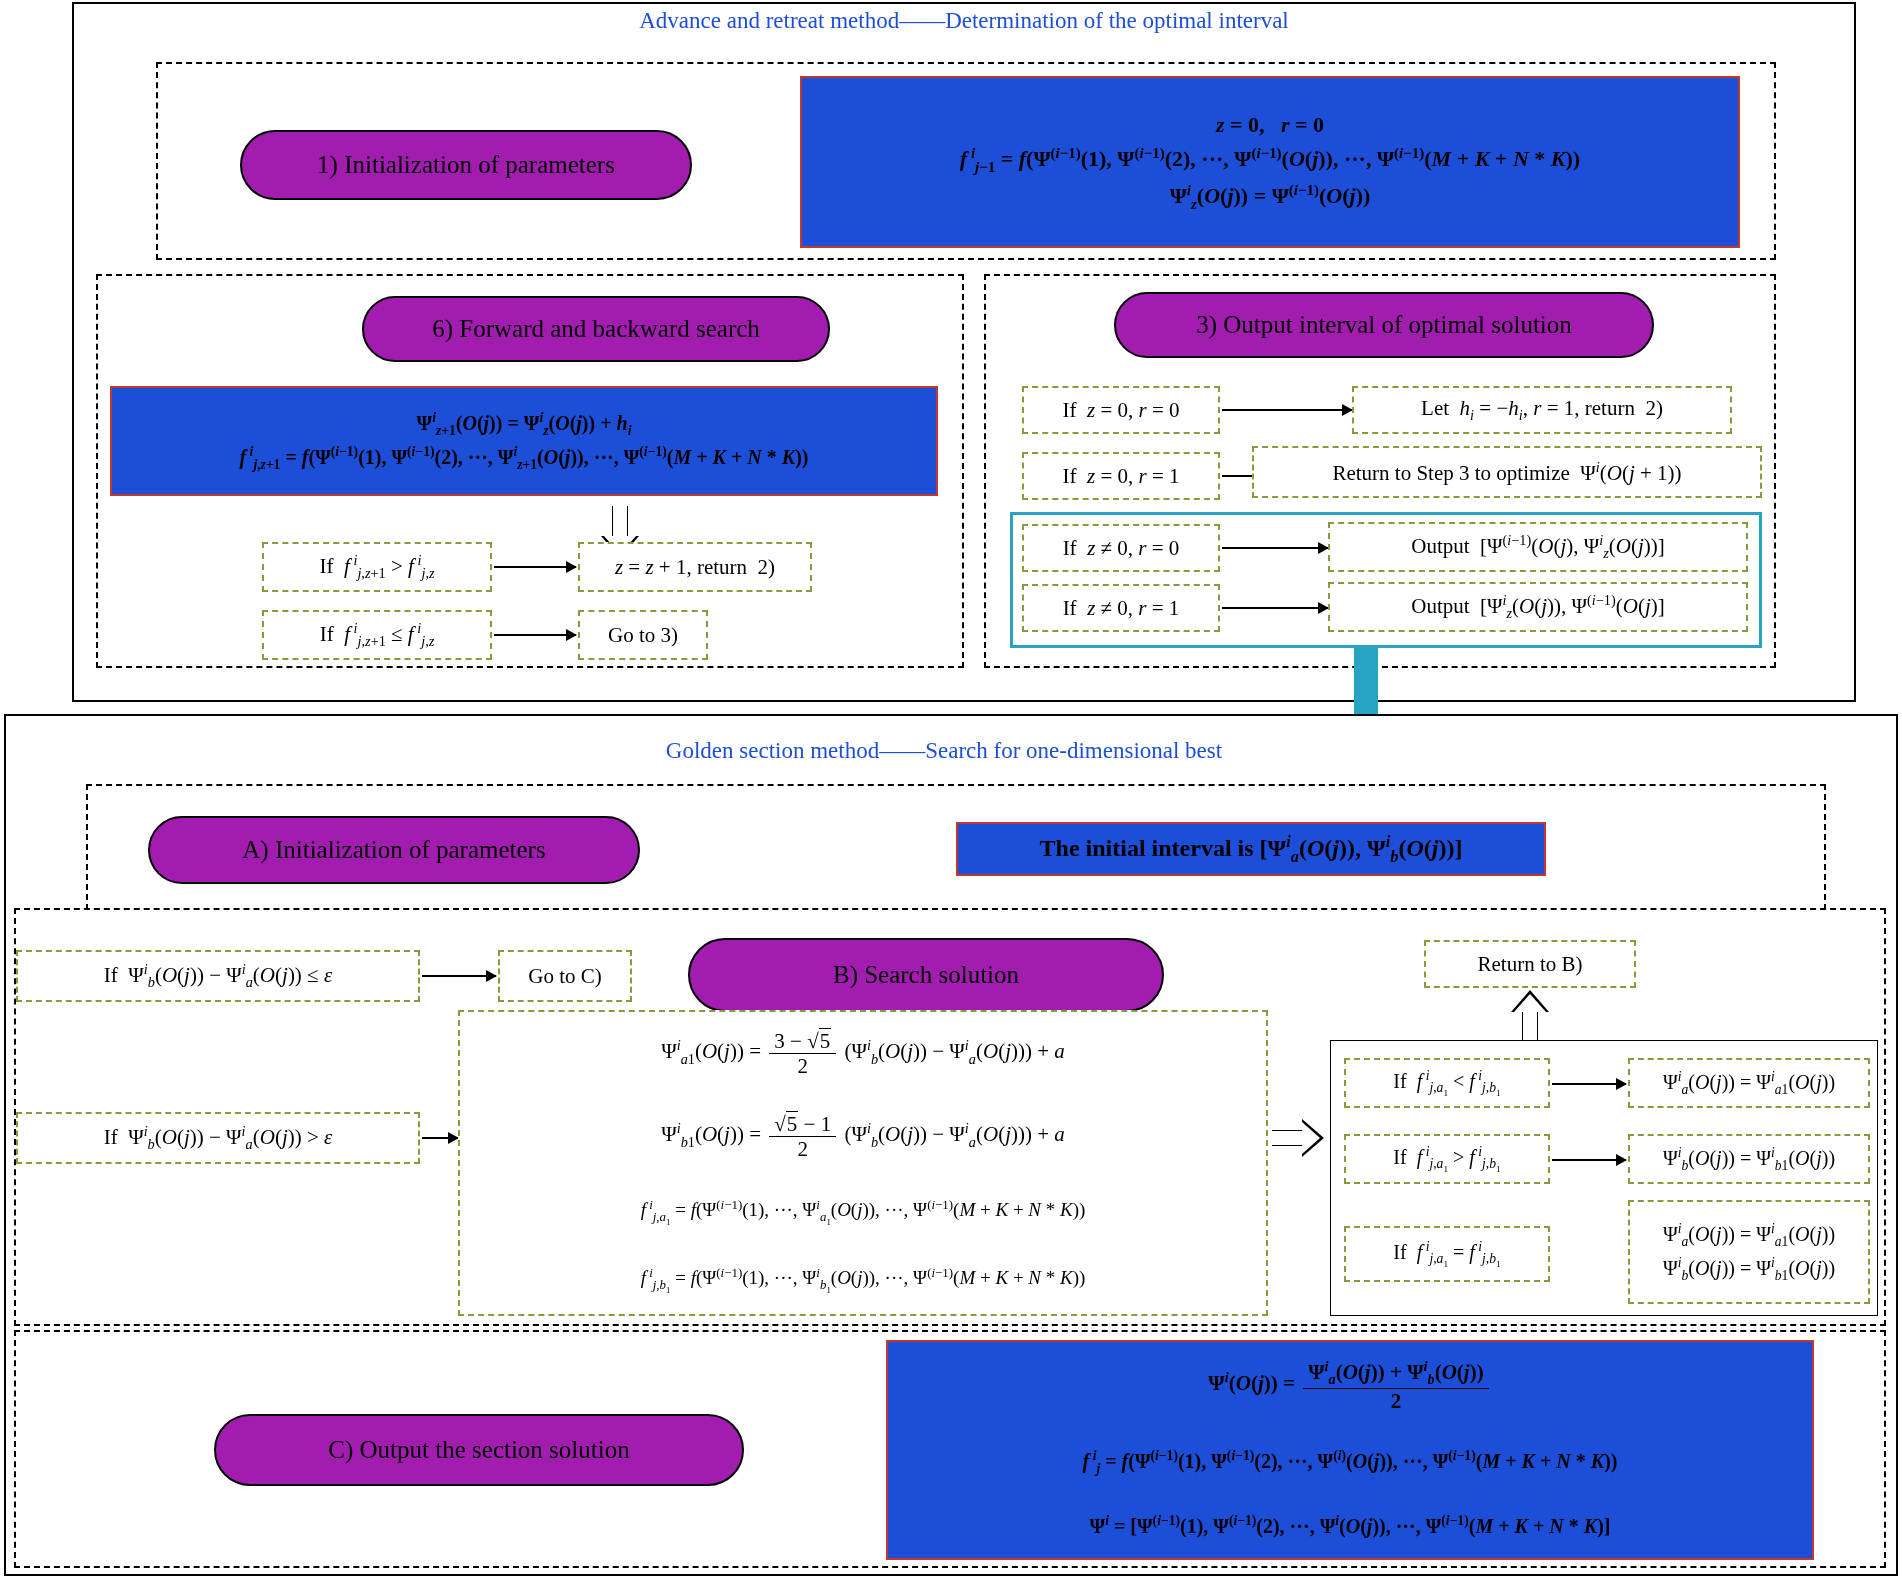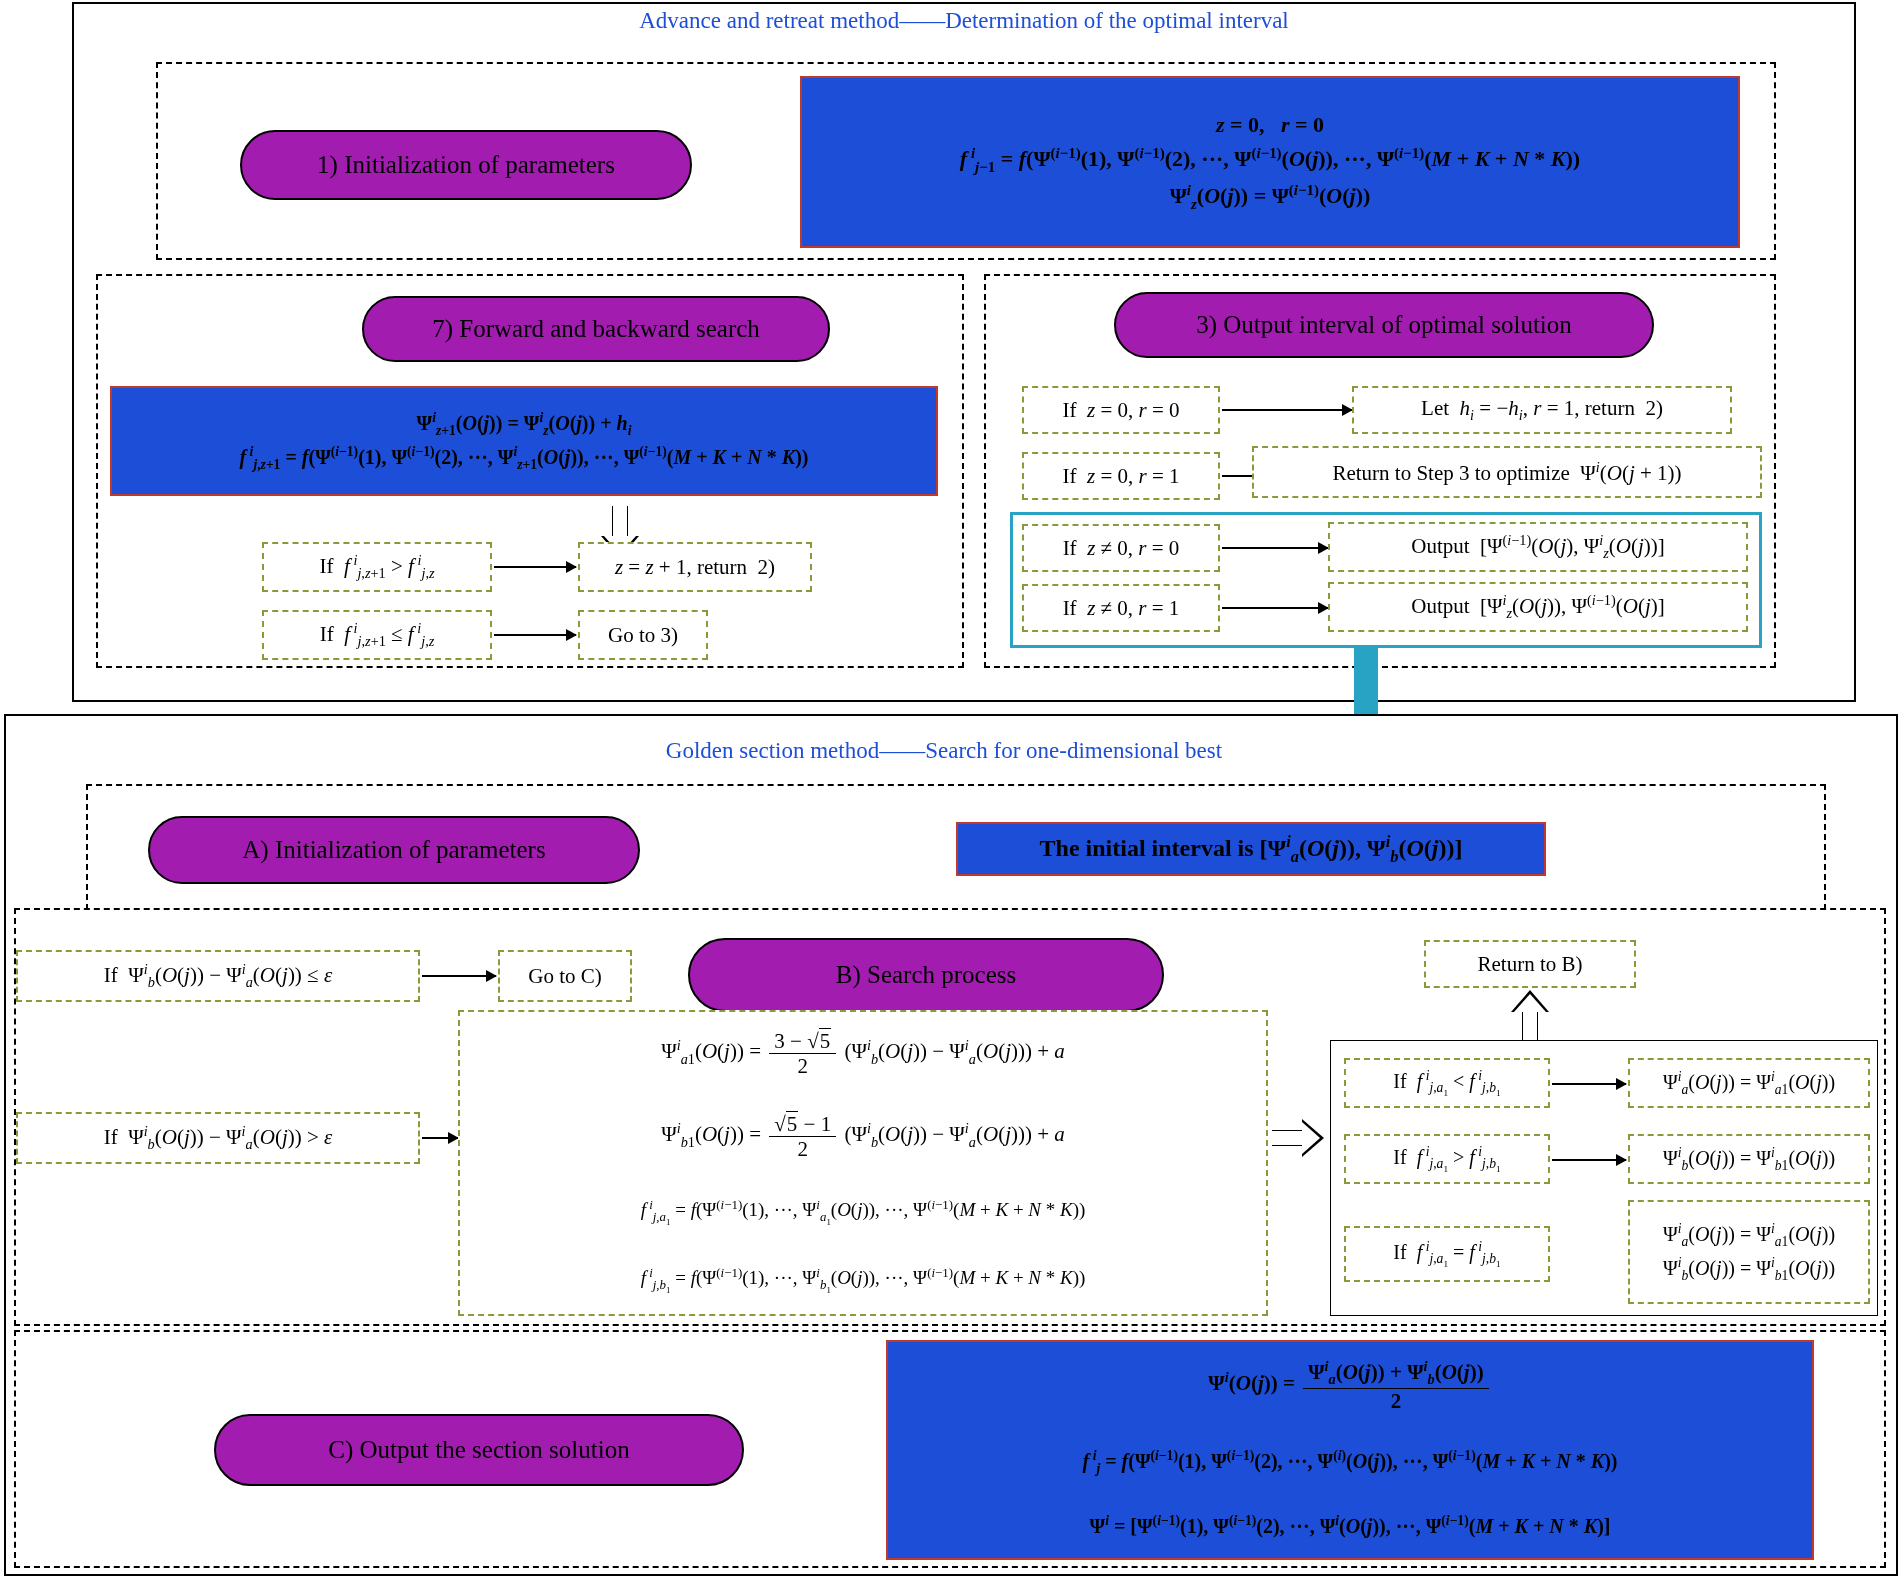--- a/index.html
+++ b/index.html
@@ -189,21 +189,21 @@
       <i>f</i><sup>&nbsp;<i>i</i></sup><sub><i>j</i>−1</sub> = <i>f</i>(Ψ<sup>(<i>i</i>−1)</sup>(1), Ψ<sup>(<i>i</i>−1)</sup>(2), ···, Ψ<sup>(<i>i</i>−1)</sup>(<i>O</i>(<i>j</i>)), ···, Ψ<sup>(<i>i</i>−1)</sup>(<i>M</i> + <i>K</i> + <i>N</i> * <i>K</i>))
     </span>
     <span class="ln">
       Ψ<sup><i>i</i></sup><sub><i>z</i></sub>(<i>O</i>(<i>j</i>)) = Ψ<sup>(<i>i</i>−1)</sup>(<i>O</i>(<i>j</i>))
     </span>
   </div>
 
   <div class="abs dashed-black" style="left:96px; top:274px; width:868px; height:394px;"></div>
 
   <div class="abs stadium" style="left:362px; top:296px; width:468px; height:66px;">
-    <span>7) Forward and backward search</span>
+    <span>6) Forward and backward search</span>
   </div>
 
   <div class="abs solid-red math m20" style="left:110px; top:386px; width:828px; height:110px;">
     <span class="ln">
       Ψ<sup><i>i</i></sup><sub><i>z</i>+1</sub>(<i>O</i>(<i>j</i>)) = Ψ<sup><i>i</i></sup><sub><i>z</i></sub>(<i>O</i>(<i>j</i>)) + <i>h</i><sub><i>i</i></sub>
     </span>
     <span class="ln">
       <i>f</i><sup>&nbsp;<i>i</i></sup><sub><i>j</i>,<i>z</i>+1</sub> = <i>f</i>(Ψ<sup>(<i>i</i>−1)</sup>(1), Ψ<sup>(<i>i</i>−1)</sup>(2), ···, Ψ<sup><i>i</i></sup><sub><i>z</i>+1</sub>(<i>O</i>(<i>j</i>)), ···, Ψ<sup>(<i>i</i>−1)</sup>(<i>M</i> + <i>K</i> + <i>N</i> * <i>K</i>))
     </span>
   </div>
@@ -292,21 +292,21 @@
 
   <div class="abs solid-red cond" style="left:956px; top:822px; width:590px; height:54px; font-size:24px;">
     <span>
       The initial interval is [Ψ<sup><i>i</i></sup><sub><i>a</i></sub>(<i>O</i>(<i>j</i>)), Ψ<sup><i>i</i></sup><sub><i>b</i></sub>(<i>O</i>(<i>j</i>))]
     </span>
   </div>
 
   <div class="abs dashed-black" style="left:14px; top:908px; width:1872px; height:418px;"></div>
 
   <div class="abs stadium" style="left:688px; top:938px; width:476px; height:74px;">
-    <span>B) Search process</span>
+    <span>B) Search solution</span>
   </div>
 
   <div class="abs dashed-green cond" style="left:16px; top:950px; width:404px; height:52px; font-size:21px;">
     <span>
       If&nbsp; Ψ<sup><i>i</i></sup><sub><i>b</i></sub>(<i>O</i>(<i>j</i>)) − Ψ<sup><i>i</i></sup><sub><i>a</i></sub>(<i>O</i>(<i>j</i>)) ≤ <i>ε</i>
     </span>
   </div>
   <div class="arrow-h" style="left:422px; top:975px; width:74px;"></div>
   <div class="abs dashed-green cond" style="left:498px; top:950px; width:134px; height:52px;">
     <span>Go to C)</span>

